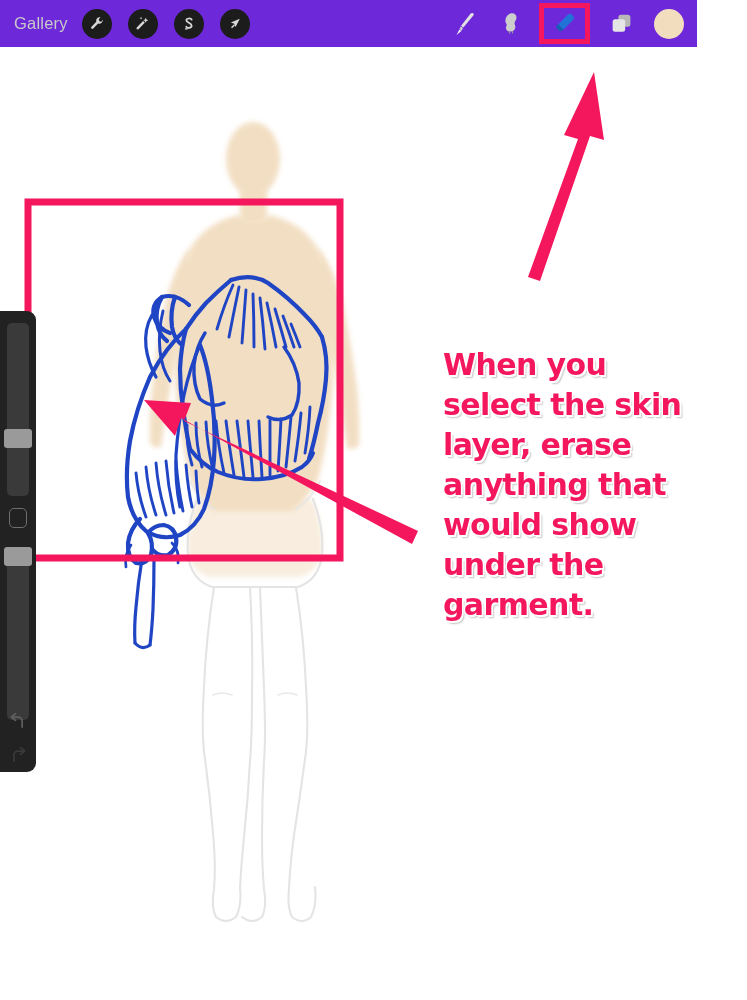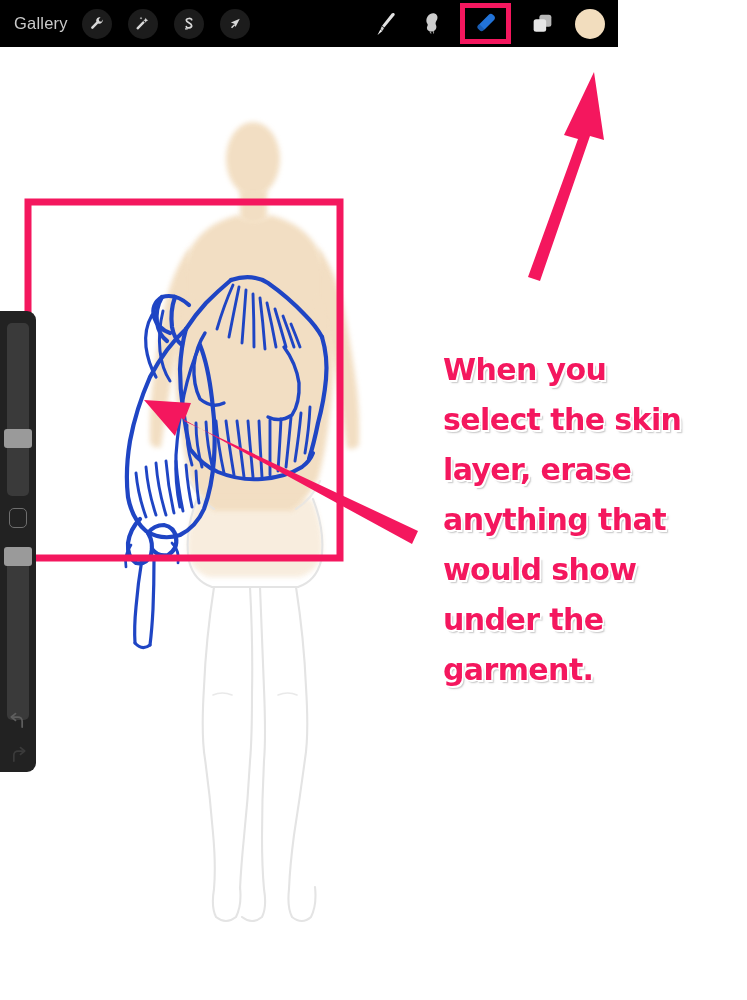--- a/index.html
+++ b/index.html
@@ -12,22 +12,22 @@
     height: 1000px;
     position: relative;
     overflow: hidden;
     font-family: "Liberation Sans", sans-serif;
   }
 
   
   #toolbar {
     position: absolute;
     left: 0; top: 0;
-    width: 618px; height: 47px;
-    background: #000000;
+    width: 697px; height: 47px;
+    background: #6d28d9;
     display: flex;
     align-items: center;
     box-sizing: border-box;
   }
   #gallery-button {
     color: #c9c9c9;
     font-size: 16.5px;
     letter-spacing: 0.2px;
     margin-left: 14px;
     margin-right: 14px;
@@ -132,21 +132,21 @@
 
   
   #annotation-text {
     position: absolute;
     left: 443px; top: 298px;
     width: 252px;
     color: #f4175e;
     font-family: "DejaVu Sans", sans-serif;
     font-weight: bold;
     font-size: 30px;
-    line-height: 50px;
+    line-height: 40px;
     letter-spacing: -0.6px;
     white-space: pre-wrap;
     text-shadow:
        1.6px 1.6px 0 #ffffff,
       -1.2px 1.2px 0 #ffffff,
        1.6px -1.2px 0 #ffffff,
       -1.2px -1.2px 0 #ffffff,
        2.6px 2.6px 1.6px rgba(150,150,150,0.55);
     user-select: none;
   }

